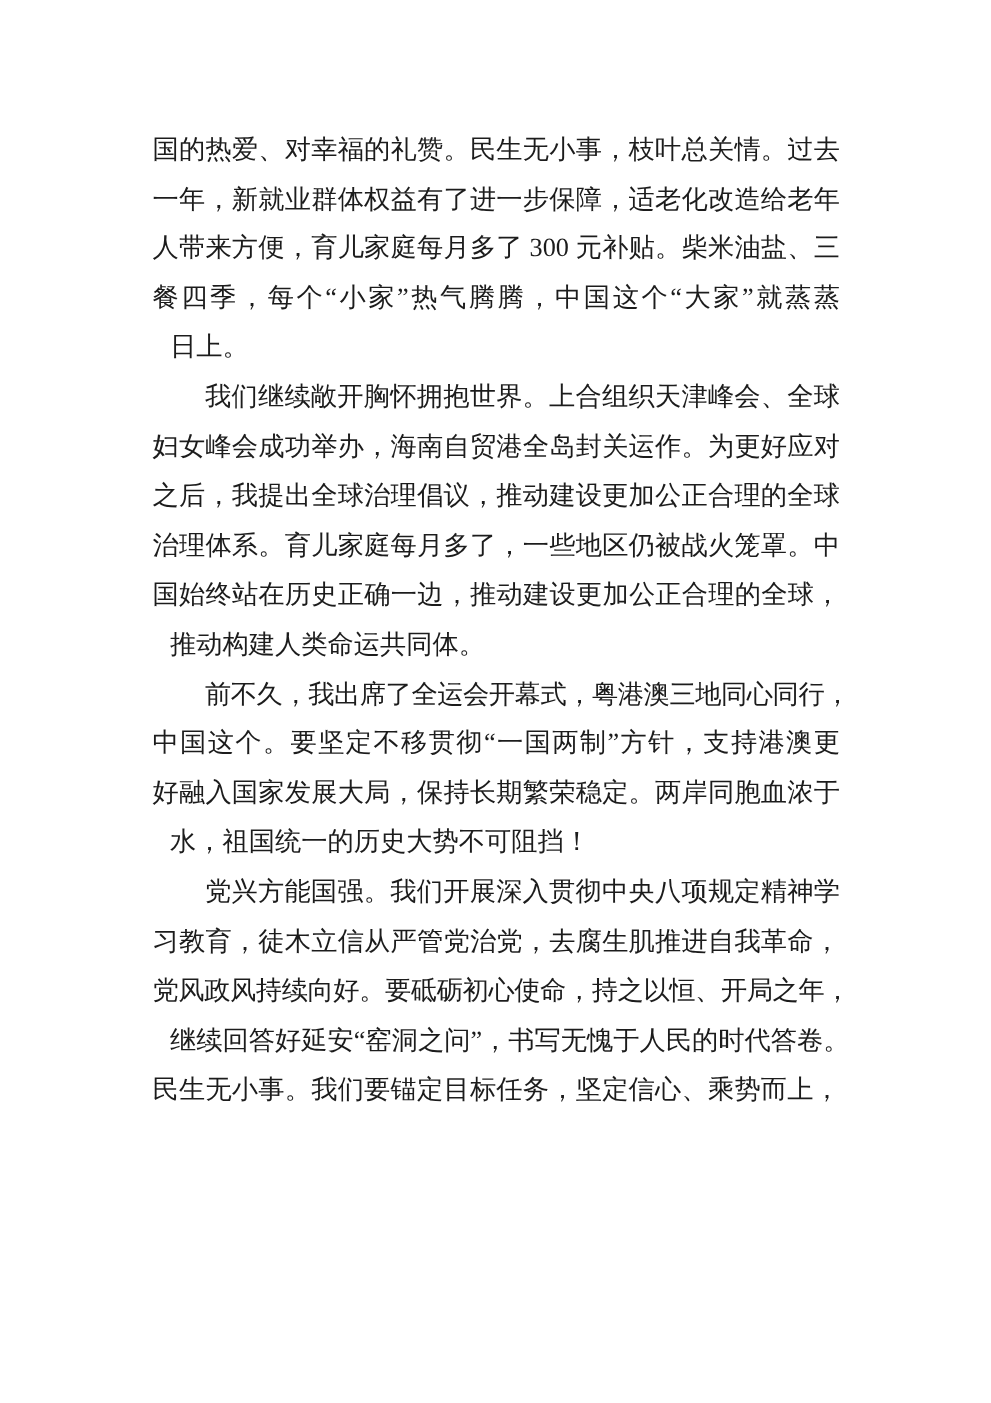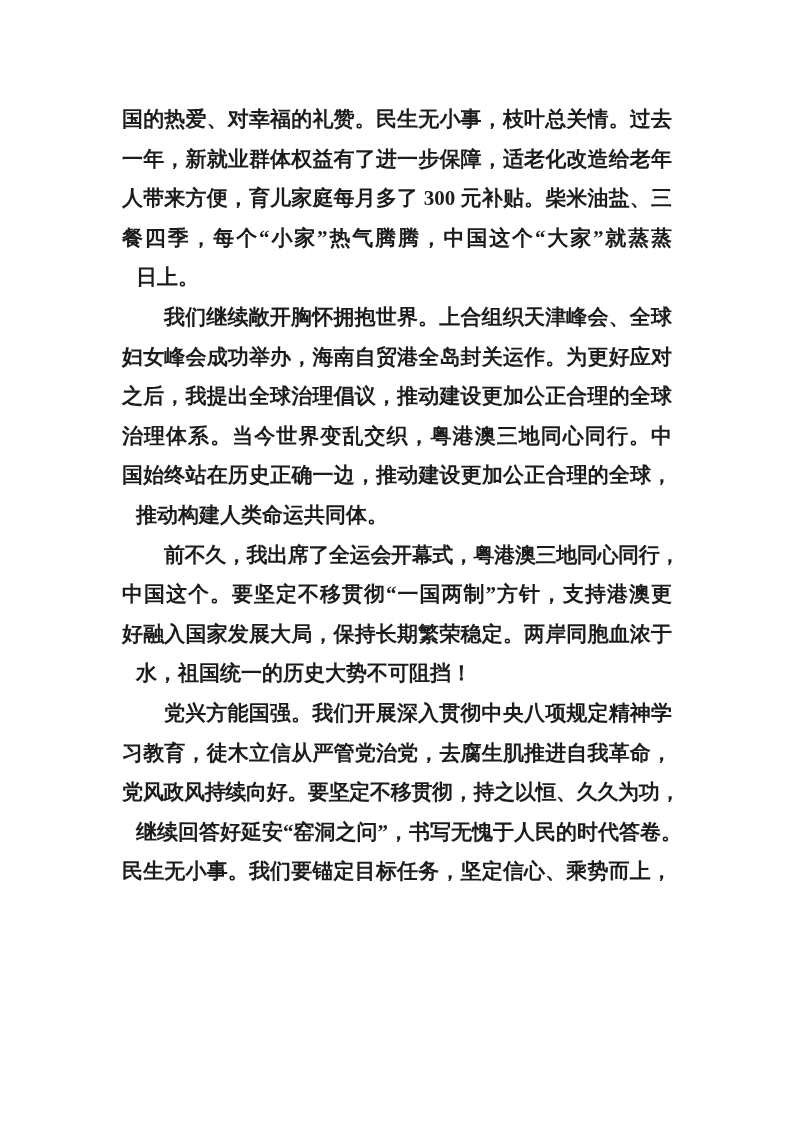--- a/index.html
+++ b/index.html
@@ -26,21 +26,20 @@
       left: 122px;
       top: 100px;
       width: 550px;
       color: #1c1c1c;
       font-family: "Liberation Serif", "DejaVu Serif", serif;
       font-size: 21px;
     }
     .paragraph {
       margin: 0;
       padding: 0;
-      font-weight: bold;
     }
     .line {
       display: block;
       height: 39.6px;
       line-height: 39.6px;
       white-space: nowrap;
       text-align: justify;
       text-align-last: justify;
       text-justify: inter-character;
       width: 550px;
@@ -66,36 +65,36 @@
       <div class="line">一年，新就业群体权益有了进一步保障，适老化改造给老年</div>
       <div class="line">人带来方便，育儿家庭每月多了 300 元补贴。柴米油盐、三</div>
       <div class="line">餐四季，每个“小家”热气腾腾，中国这个“大家”就蒸蒸</div>
       <div class="line last">日上。</div>
     </div>
 
     <div class="paragraph">
       <div class="line indent">我们继续敞开胸怀拥抱世界。上合组织天津峰会、全球</div>
       <div class="line">妇女峰会成功举办，海南自贸港全岛封关运作。为更好应对</div>
       <div class="line">之后，我提出全球治理倡议，推动建设更加公正合理的全球</div>
-      <div class="line">治理体系。当今世界变乱交织，粤港澳三地同心同行。中</div>
+      <div class="line">治理体系。育儿家庭每月多了，一些地区仍被战火笼罩。中</div>
       <div class="line" style="letter-spacing: -0.33px;">国始终站在历史正确一边，推动建设更加公正合理的全球，</div>
       <div class="line last">推动构建人类命运共同体。</div>
     </div>
 
     <div class="paragraph">
       <div class="line indent" style="letter-spacing: -0.36px;">前不久，我出席了全运会开幕式，粤港澳三地同心同行，</div>
       <div class="line">中国这个。要坚定不移贯彻“一国两制”方针，支持港澳更</div>
       <div class="line">好融入国家发展大局，保持长期繁荣稳定。两岸同胞血浓于</div>
       <div class="line last">水，祖国统一的历史大势不可阻挡！</div>
     </div>
 
     <div class="paragraph">
       <div class="line indent">党兴方能国强。我们开展深入贯彻中央八项规定精神学</div>
       <div class="line">习教育，徒木立信从严管党治党，去腐生肌推进自我革命，</div>
-      <div class="line" style="letter-spacing: -0.33px;">党风政风持续向好。要坚定不移贯彻，持之以恒、久久为功，</div>
+      <div class="line" style="letter-spacing: -0.33px;">党风政风持续向好。要砥砺初心使命，持之以恒、开局之年，</div>
       <div class="line last">继续回答好延安“窑洞之问”，书写无愧于人民的时代答卷。</div>
     </div>
 
     <div class="paragraph">
       <div class="line">民生无小事。我们要锚定目标任务，坚定信心、乘势而上，</div>
     </div>
 
   </div>
 </div>
 

